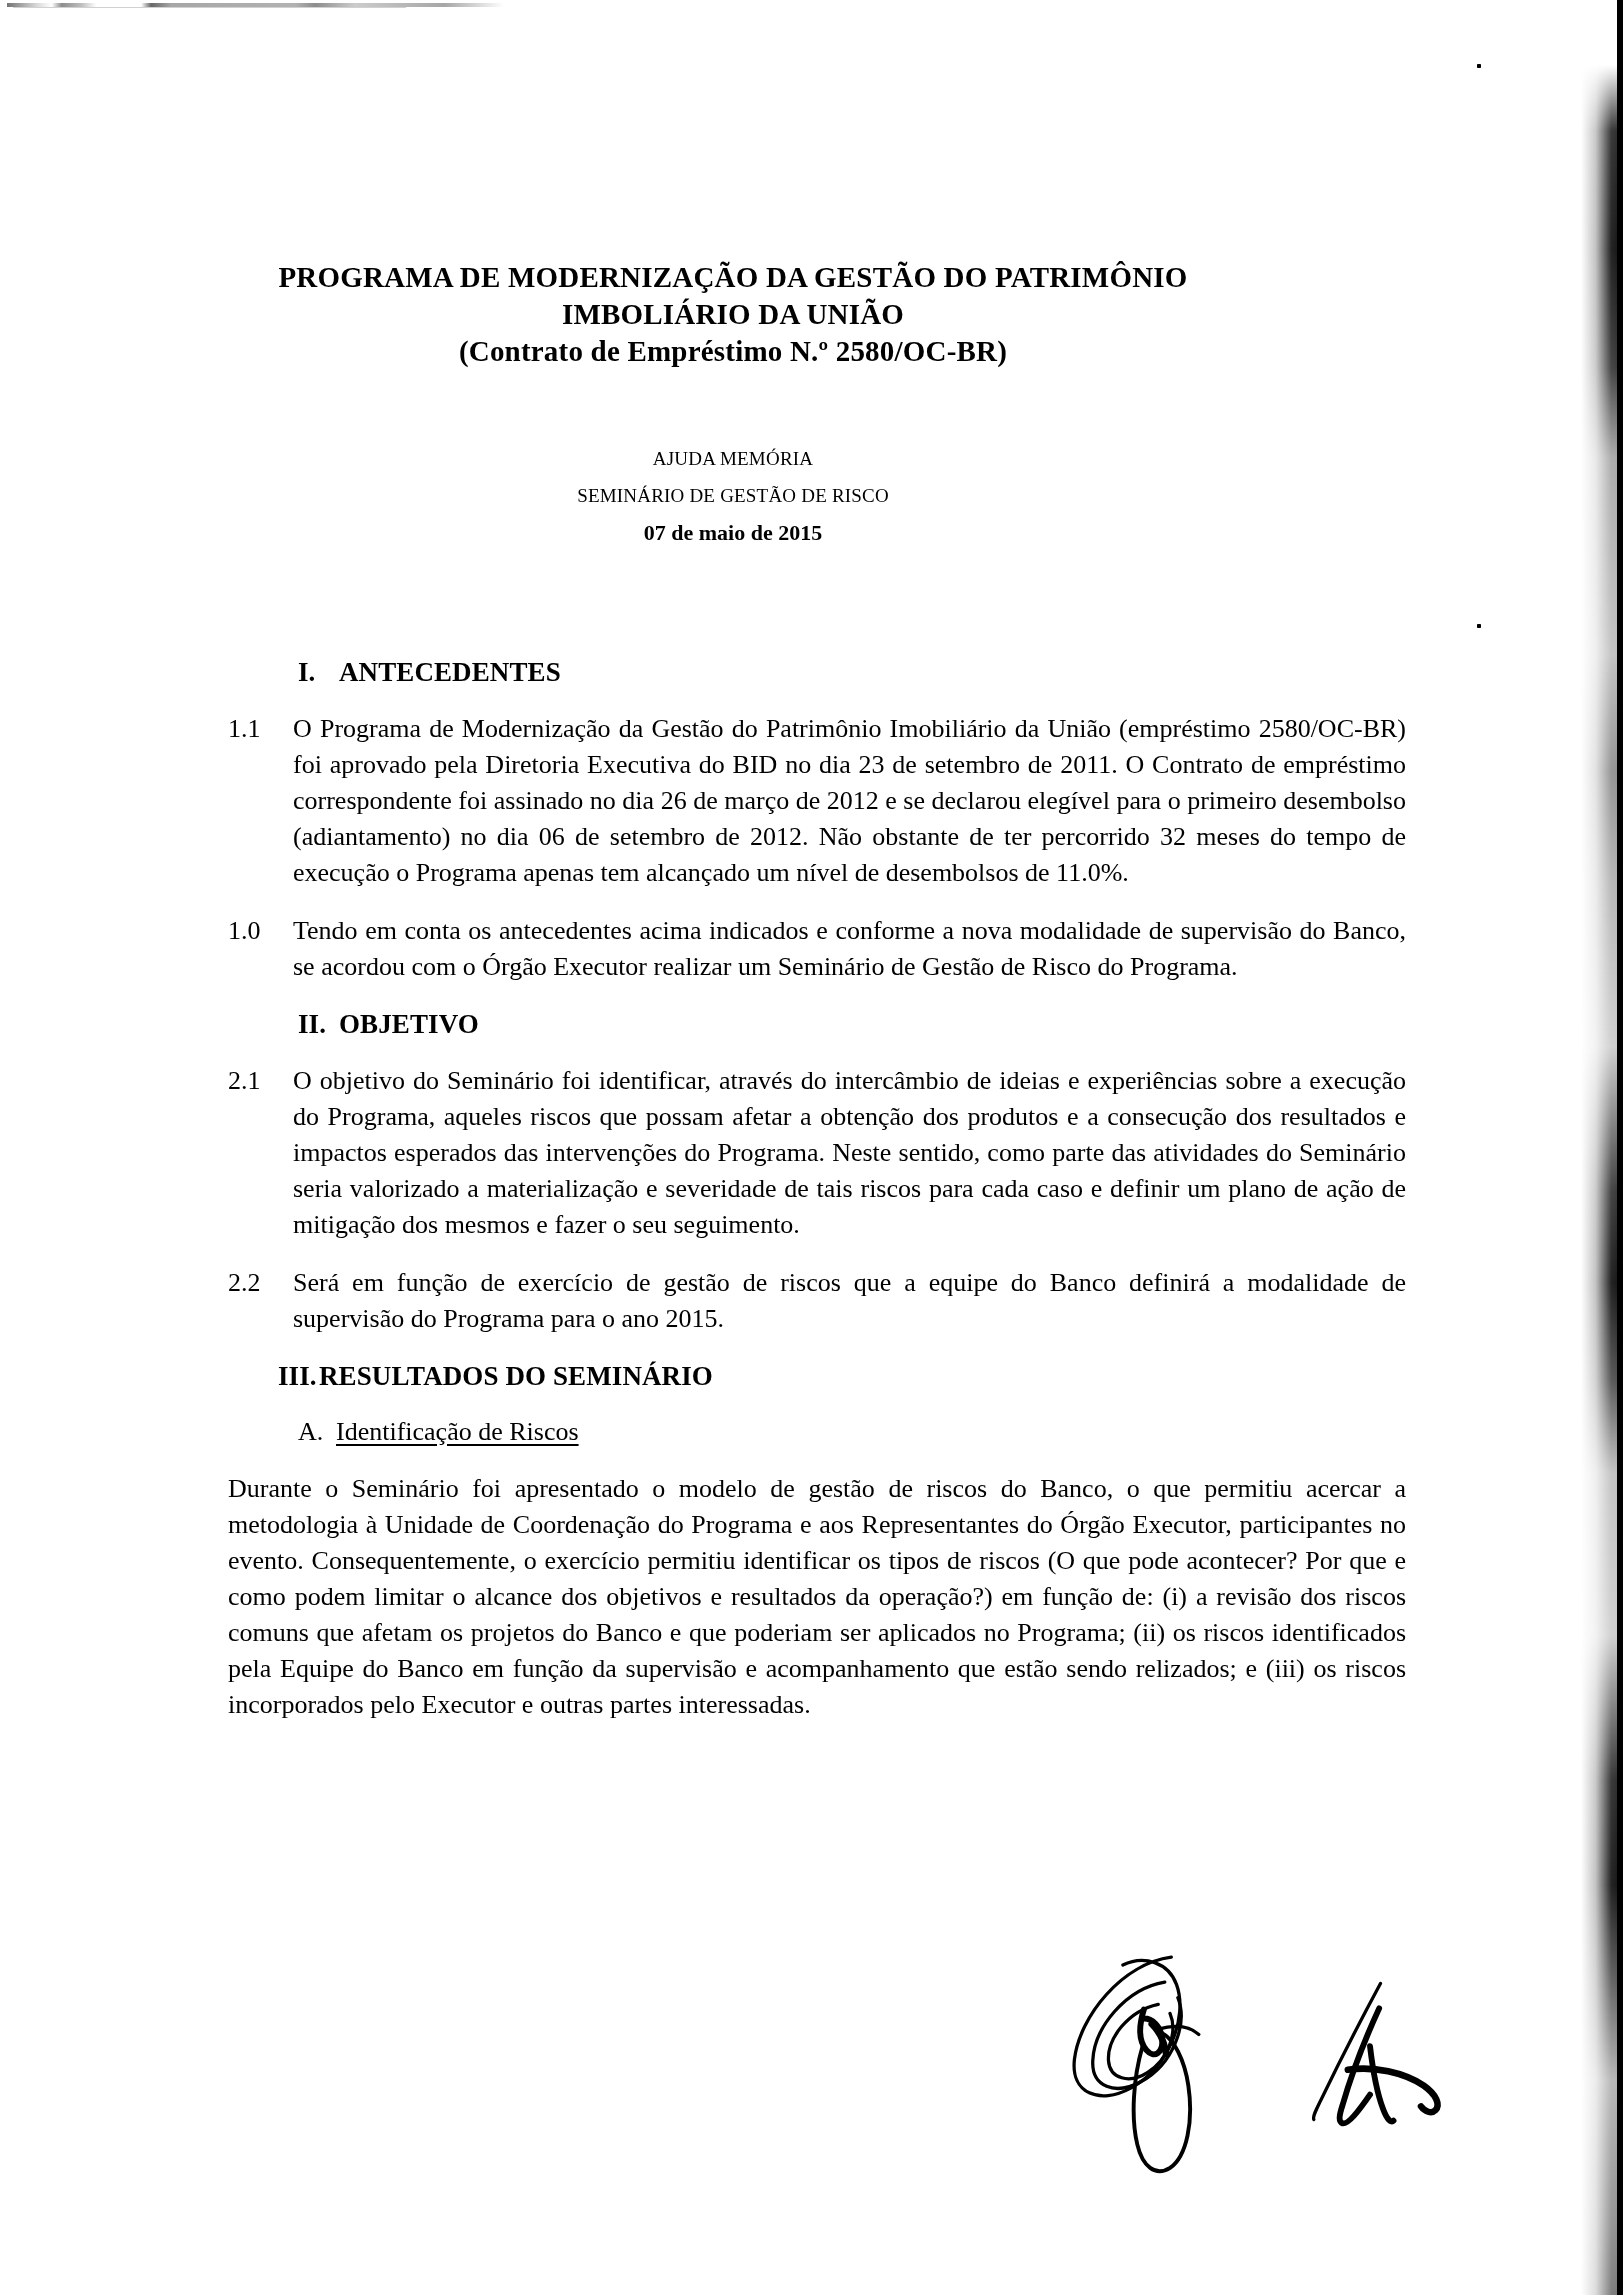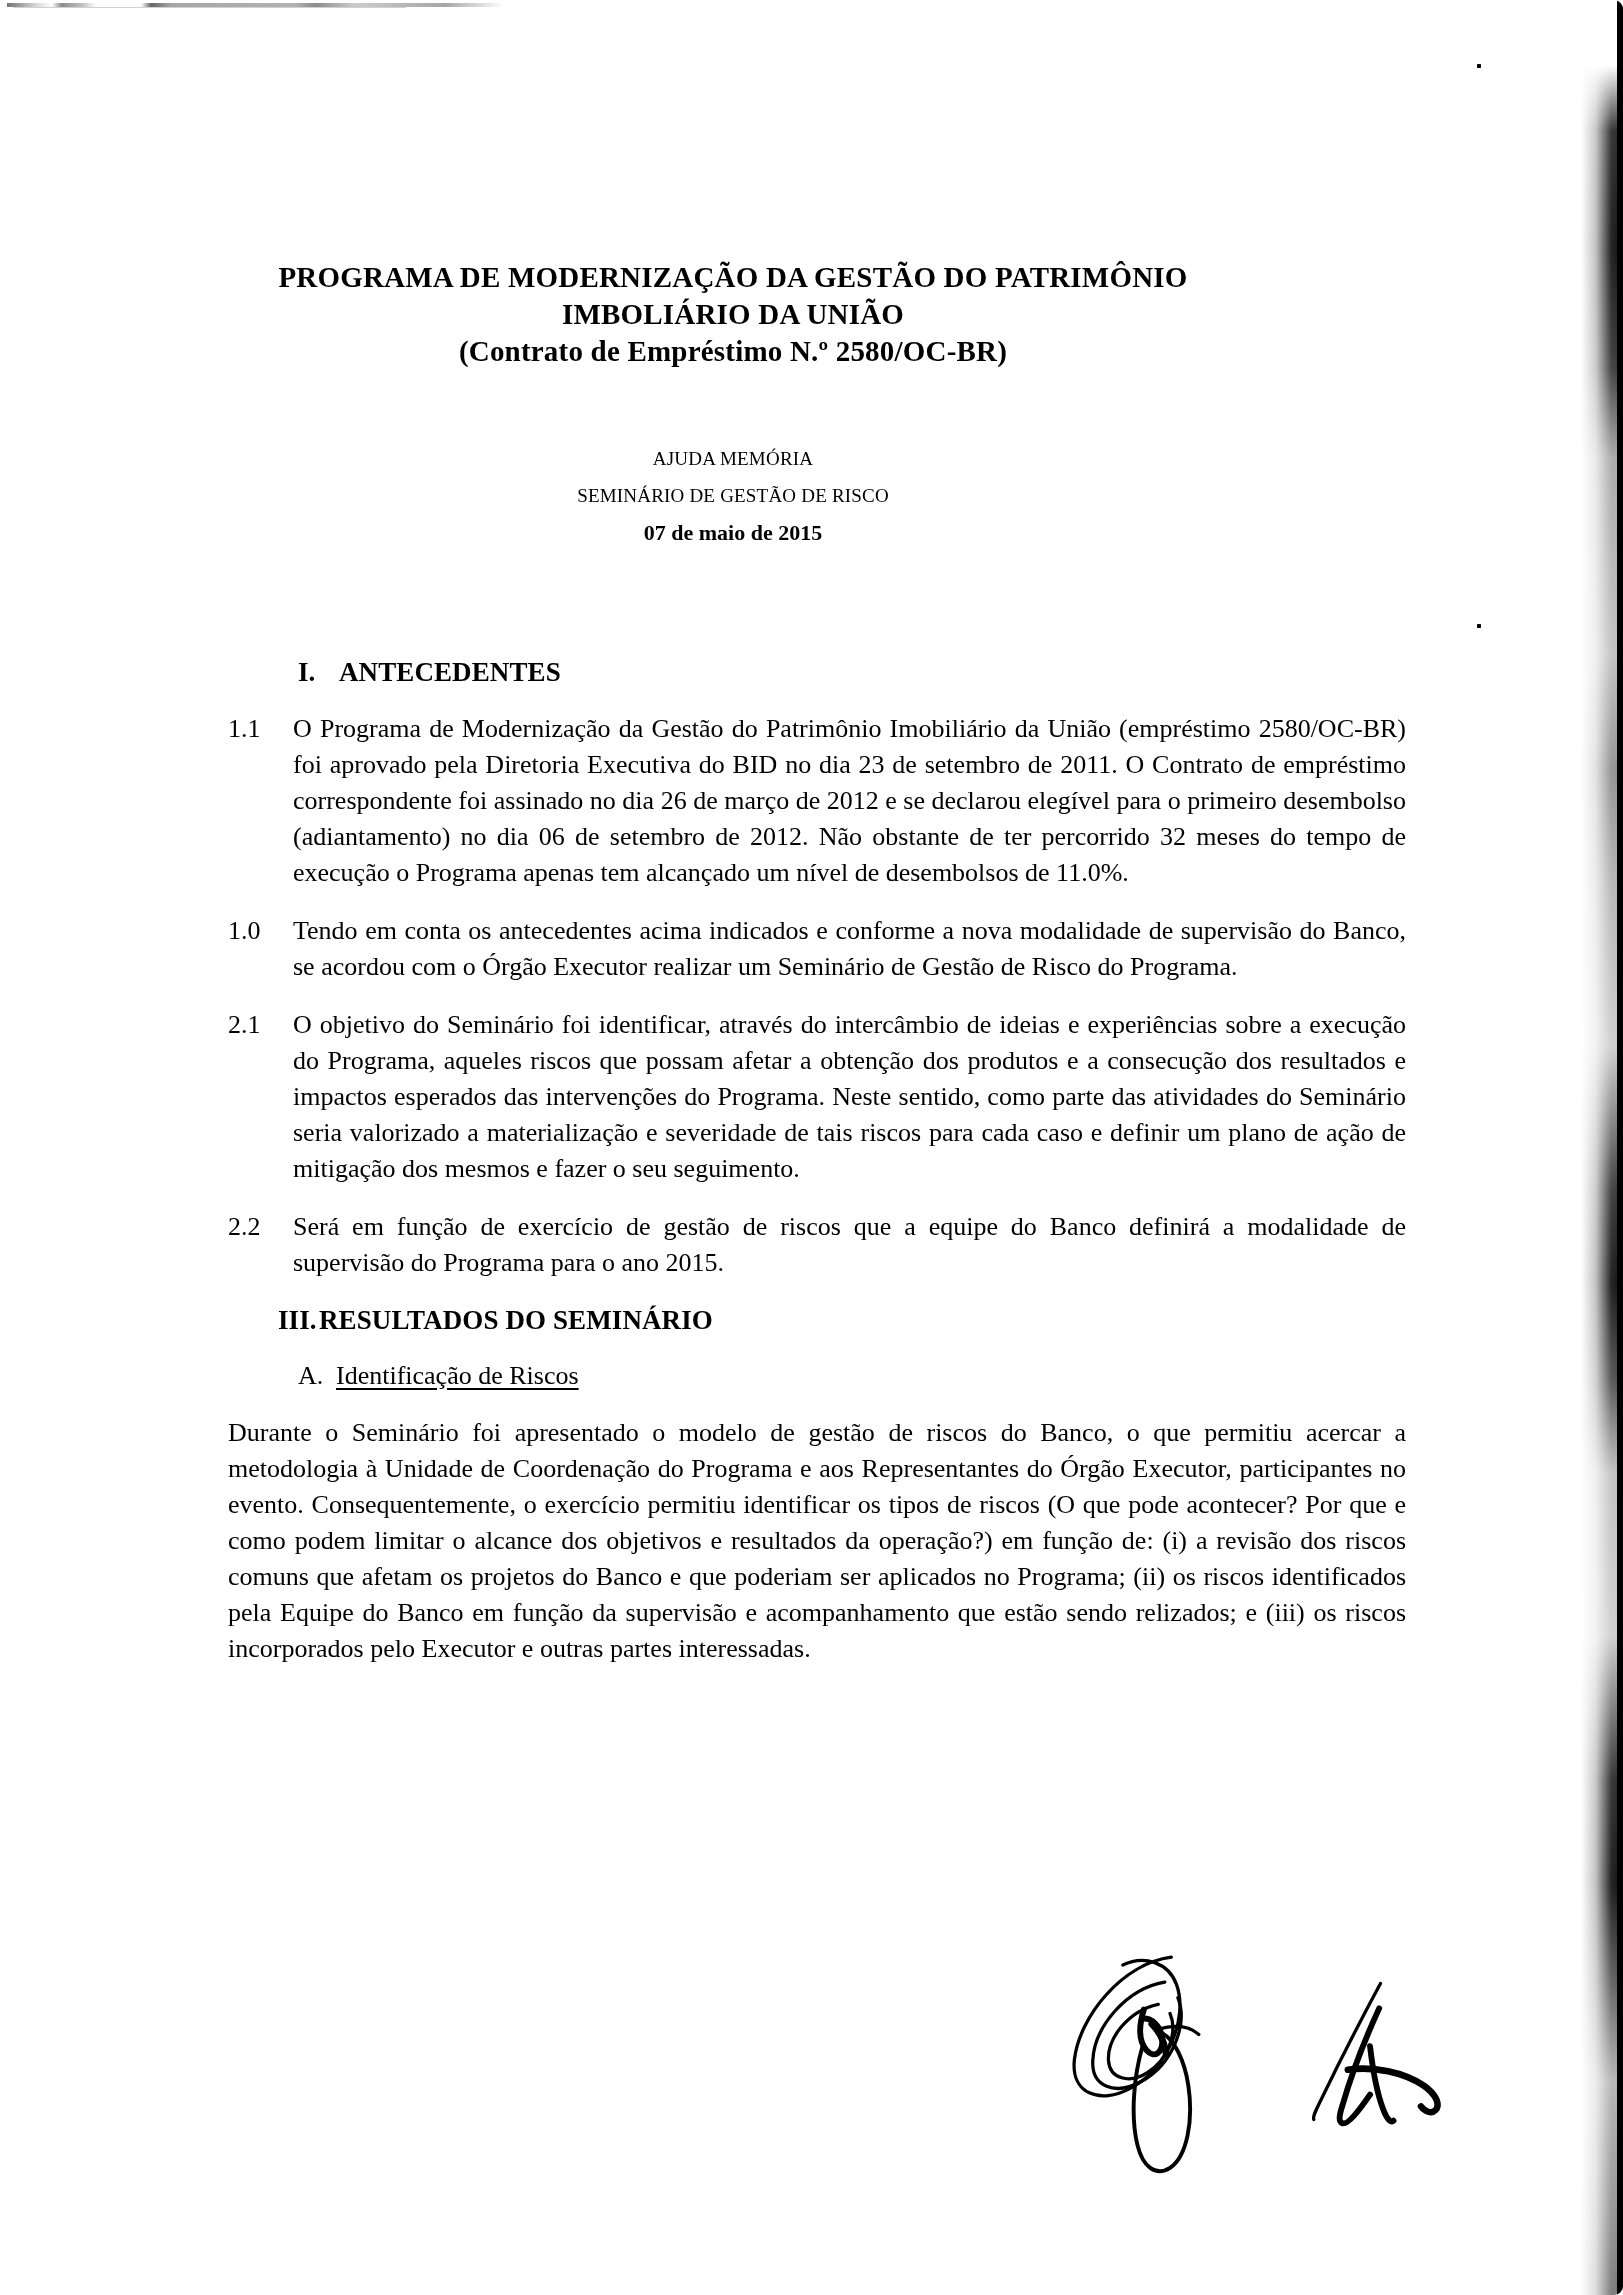--- a/index.html
+++ b/index.html
@@ -8,21 +8,20 @@
     background: #ffffff;
   }
   .page {
     position: relative;
     width: 1623px;
     height: 2295px;
     background: #ffffff;
     overflow: hidden;
     font-family: "Liberation Serif", "DejaVu Serif", serif;
     color: #000000;
-    border-radius: 9px;
   }
 
   
   .scan-top-streak {
     position: absolute;
     top: 2.6px;
     left: 6.5px;
     width: 497px;
     height: 4.6px;
     background: linear-gradient(to right,
@@ -220,20 +219,23 @@
       <div class="para-num">1.1</div>
       <div class="para-text">O Programa de Modernização da Gestão do Patrimônio Imobiliário da União (empréstimo 2580/OC-BR) foi aprovado pela Diretoria Executiva do BID no dia  23 de setembro de 2011. O Contrato de empréstimo correspondente foi assinado no dia 26 de março de 2012 e se declarou elegível para o primeiro desembolso (adiantamento) no dia 06 de setembro de 2012. Não obstante de ter percorrido 32 meses do tempo de execução o Programa apenas tem alcançado um nível de desembolsos de 11.0%.</div>
     </div>
 
     <div class="para">
       <div class="para-num">1.0</div>
       <div class="para-text">Tendo em conta os antecedentes acima indicados e conforme a nova modalidade de supervisão do Banco, se acordou com o Órgão Executor realizar um Seminário de Gestão de Risco do Programa.</div>
     </div>
 
 
+    <div class="section-heading">
+      <span class="roman">II.</span><span>OBJETIVO</span>
+    </div>
 
     <div class="para">
       <div class="para-num">2.1</div>
       <div class="para-text">O objetivo do Seminário foi identificar, através do intercâmbio de ideias e experiências sobre a execução do Programa, aqueles riscos que possam afetar a obtenção dos produtos e a consecução dos resultados e impactos esperados das intervenções do Programa. Neste sentido, como parte das atividades do Seminário seria valorizado a materialização e severidade de tais riscos para cada caso e definir um plano de ação de mitigação dos mesmos e fazer o seu seguimento.</div>
     </div>
 
     <div class="para">
       <div class="para-num">2.2</div>
       <div class="para-text">Será em função de exercício de gestão de riscos que a equipe do Banco definirá a modalidade de supervisão do Programa para o ano 2015.</div>
     </div>

